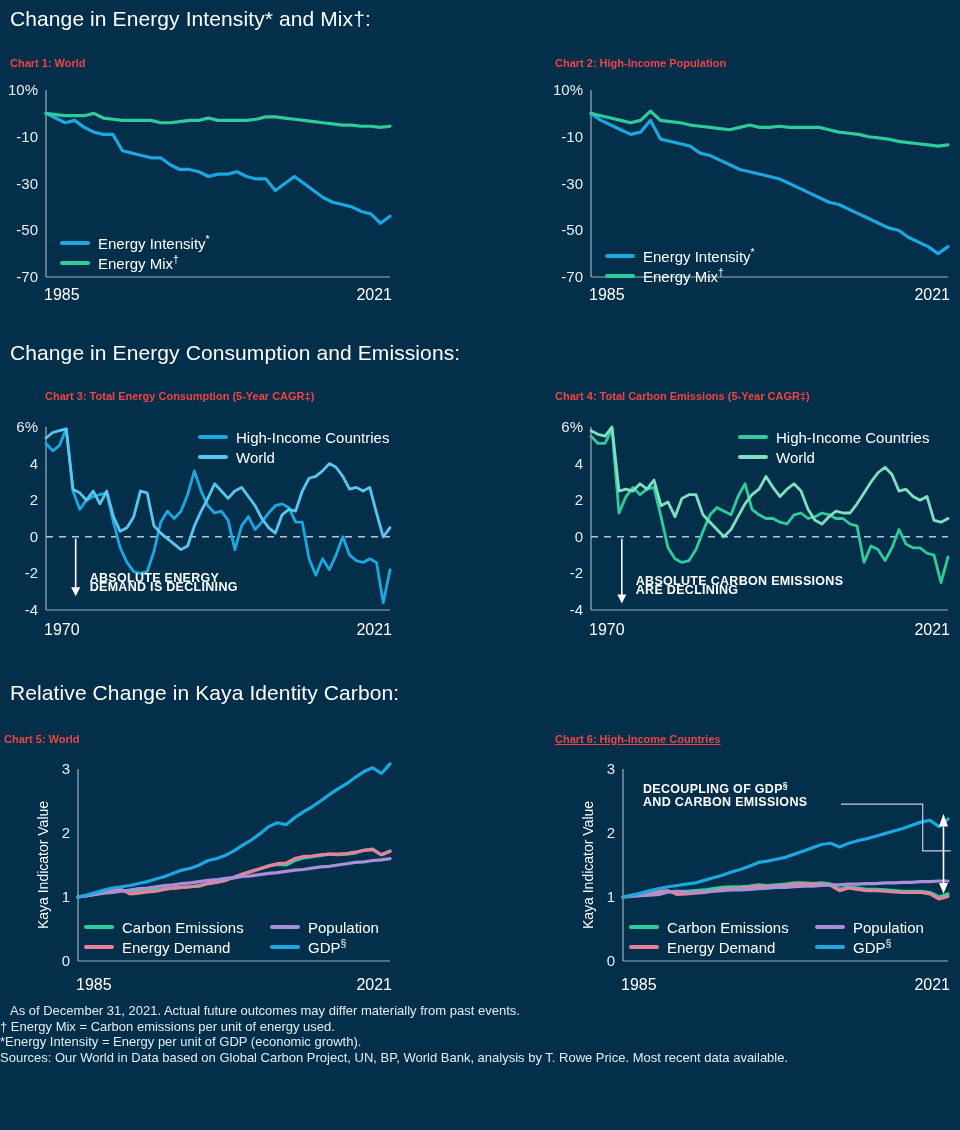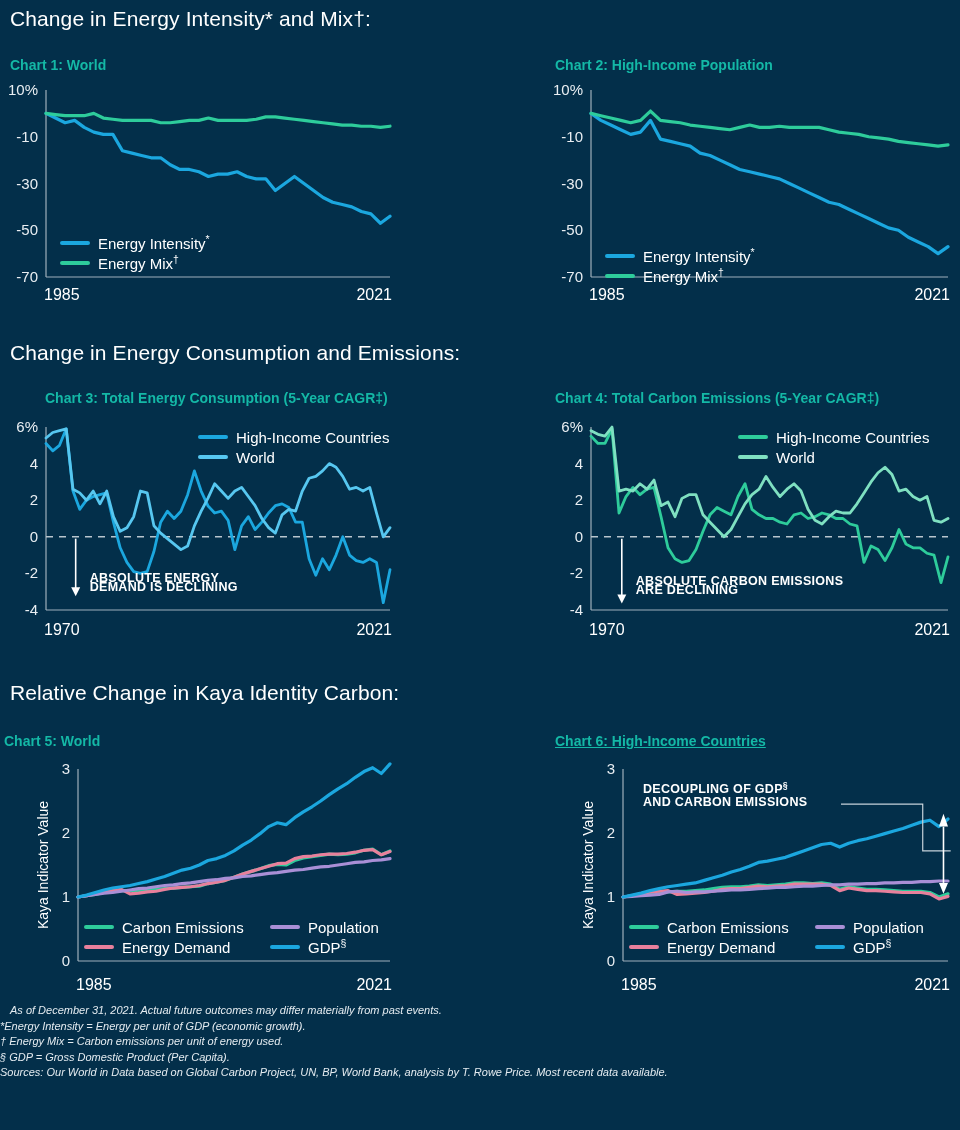--- a/index.html
+++ b/index.html
@@ -16,23 +16,23 @@
   .section-title{
     position:absolute;
     font-size:21px;
     font-weight:400;
     letter-spacing:.1px;
     color:#ffffff;
     white-space:nowrap;
   }
   .chart-title{
     position:absolute;
-    font-size:14px;
+    font-size:11px;
     font-weight:bold;
-    color:#14b8a6;
+    color:#ef4444;
     white-space:nowrap;
   }
   .chart-box{position:absolute;}
   .chart-box svg{display:block;overflow:visible;}
 
   .tick{
     font-family:"Liberation Sans","DejaVu Sans",sans-serif;
     font-size:15px;
     fill:#e9eef2;
   }
@@ -62,24 +62,23 @@
   .zeroline{stroke:#b9c6ce;stroke-width:1.4;stroke-dasharray:7 6;fill:none;}
   .series{fill:none;stroke-width:3.2;stroke-linejoin:round;stroke-linecap:round;}
   .series-thin{fill:none;stroke-width:2.8;stroke-linejoin:round;stroke-linecap:round;}
   .leadline{stroke:#c6d2da;stroke-width:1.2;fill:none;}
 
   .footnotes{
     position:absolute;
     left:10px;
     top:1003px;
     width:940px;
-    font-size:11px;
+    font-size:13px;
     line-height:15.6px;
     color:#e4ebf0;
-    font-style:italic;
   }
   .footnotes div{margin:0;padding:0;white-space:normal;}
   .fn-ind{padding-left:10px;text-indent:-10px;}
 </style>
 </head>
 <body>
 
 <div class="page">
 
   <div class="section-title" style="left:10px;top:7px;">Change in Energy Intensity* and Mix†:</div>
@@ -245,19 +244,18 @@
         <text x="98" y="51.120000000000005" class="annot">AND CARBON EMISSIONS</text>
         <path class="leadline" d="M296,49.19999999999999 L377.7222222222226,49.19999999999999 L377.7222222222226,95.92 L405.7083333333329,95.92"></path>
         <path d="M398.48611111111114,71.6 L398.48611111111114,127.92000000000002" stroke="#ffffff" stroke-width="1.6" fill="none"></path>
         <path d="M393.98611111111114,71.6 L398.48611111111114,58.80000000000001 L402.98611111111114,71.6 Z" fill="#ffffff"></path>
         <path d="M393.98611111111114,127.92000000000002 L398.48611111111114,138.8 L402.98611111111114,127.92000000000002 Z" fill="#ffffff"></path>
       </svg>
     </div>
 
   <div class="footnotes">
     <div>As of December 31, 2021. Actual future outcomes may differ materially from past events.</div>
+    <div class="fn-ind">† Energy Mix = Carbon emissions per unit of energy used.</div>
     <div class="fn-ind">*Energy Intensity = Energy per unit of GDP (economic growth).</div>
-    <div class="fn-ind">† Energy Mix = Carbon emissions per unit of energy used.</div>
-    <div class="fn-ind">§ GDP = Gross Domestic Product (Per Capita).</div>
     <div class="fn-ind">Sources: Our World in Data based on Global Carbon Project, UN, BP, World Bank, analysis by T. Rowe Price. Most recent data available.</div>
   </div>
 
 </div>
 
 </body></html>

